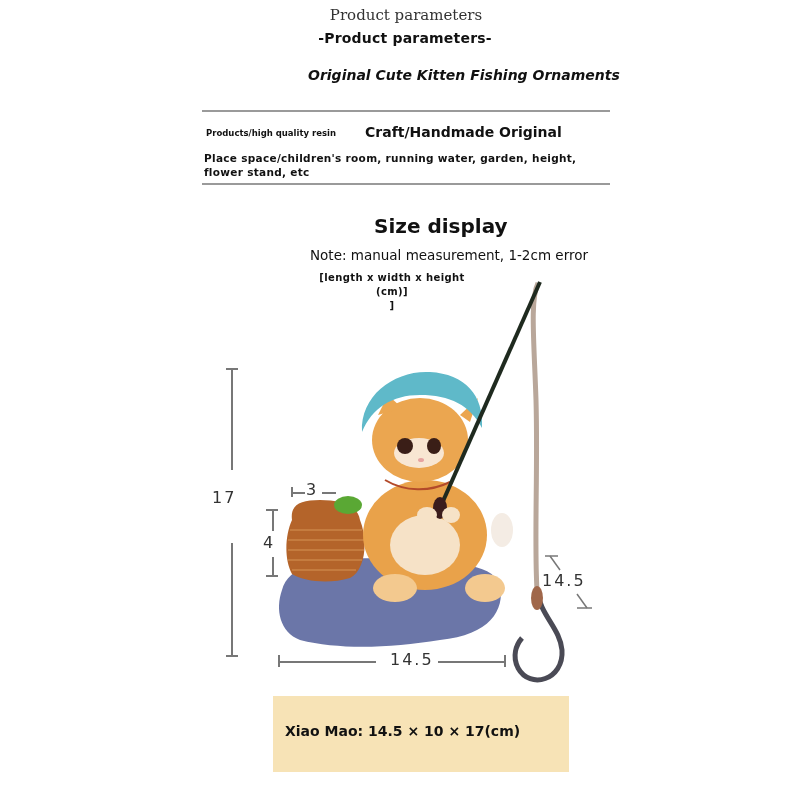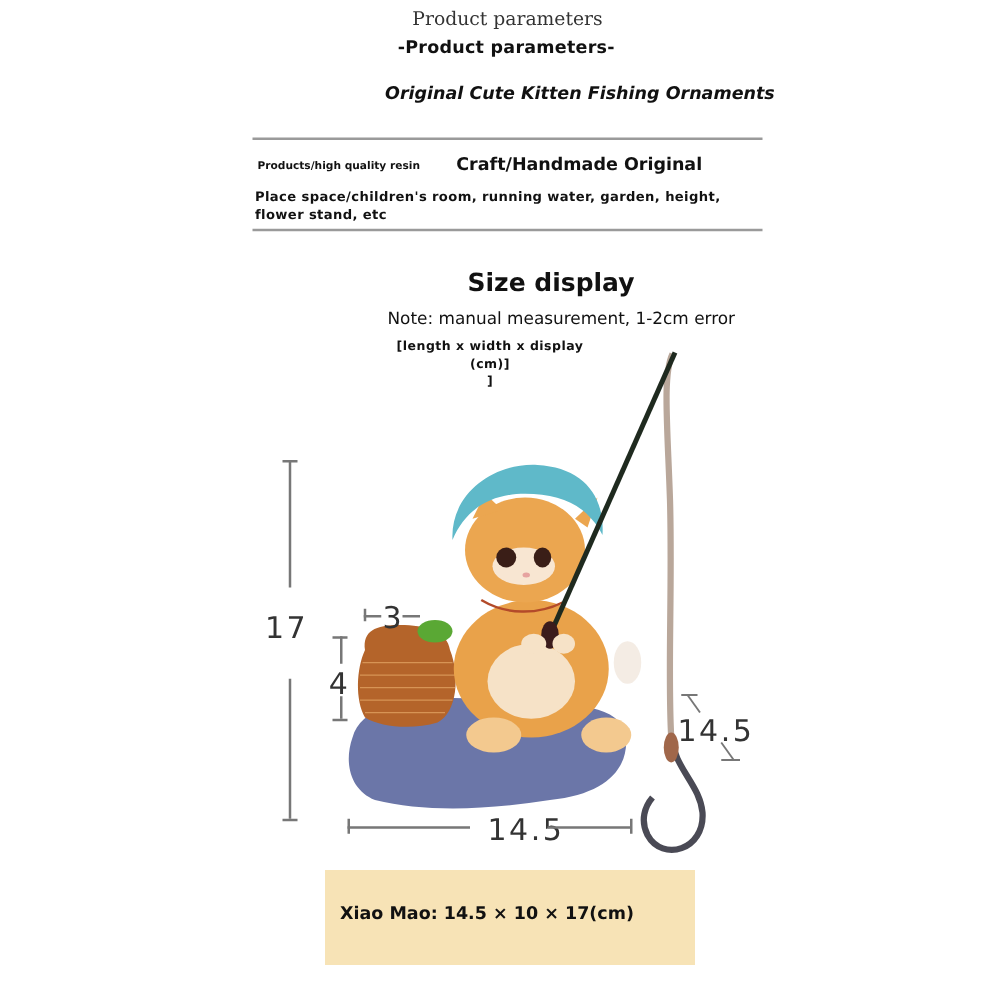--- a/index.html
+++ b/index.html
@@ -8,43 +8,43 @@
   .title-serif { font-family:"DejaVu Serif", serif; font-size:15px; color:#333; left:0; width:812px; text-align:center; top:6px; }
   .subtitle { font-weight:bold; font-size:14px; left:0; width:810px; text-align:center; top:30px; letter-spacing:0.2px;}
   .product-name { font-weight:bold; font-size:14px; left:308px; top:67px;font-style:italic; }
   .rule { left:202px; width:408px; height:2px; background:#9a9a9a; }
   .mat { font-weight:bold; font-size:8.5px; left:206px; top:128px; }
   .craft { font-weight:bold; font-size:14px; left:365px; top:124px; }
   .place { font-weight:bold; font-size:10.5px; left:204px; top:151px; width:410px; line-height:14px; letter-spacing:0.3px;}
   .size-display { font-weight:bold; font-size:20px; left:374px; top:214px; }
   .note { font-weight:normal; font-size:13.5px; left:310px; top:247px; }
   .lwh { font-weight:bold; font-size:10px; left:302px; top:271px; letter-spacing:0.4px; line-height:14px; text-align:center; width:180px;}
-  .dim-text { font-family:"DejaVu Sans", sans-serif; font-size:24px; color:#333; letter-spacing:2px; }
+  .dim-text { font-family:"DejaVu Sans", sans-serif; font-size:16px; color:#333; letter-spacing:2px; }
   .vline { width:1.5px; background:#777; }
   .hline { height:1.5px; background:#777; }
-  .caption-box { left:260px; top:696px; width:296px; height:76px; background:#f7e3b6; }
+  .caption-box { left:273px; top:696px; width:296px; height:76px; background:#f7e3b6; }
   .caption-text { font-weight:bold; font-size:14px; left:12px; top:27px; position:absolute; }
 </style>
 </head>
 <body>
 
 <div class="abs title-serif">Product parameters</div>
 <div class="abs subtitle">-Product parameters-</div>
 <div class="abs product-name">Original Cute Kitten Fishing Ornaments</div>
 
 <div class="abs rule" style="top:110px;"></div>
 <div class="abs mat">Products/high quality resin</div>
 <div class="abs craft">Craft/Handmade Original</div>
 <div class="abs place">Place space/children's room, running water, garden, height, flower stand, etc</div>
 <div class="abs rule" style="top:183px;"></div>
 
 <div class="abs size-display">Size display</div>
 <div class="abs note">Note: manual measurement, 1-2cm error</div>
 <div class="abs lwh">
-  <div>[length x width x display (cm)]</div>
+  <div>[length x width x height (cm)]</div>
   <div>]</div>
 </div>
 
 <svg class="abs" style="left:0;top:0;" width="800" height="800">
 
   <path d="M538,283 C530,300 534,340 536,400 C538,470 534,540 537,590" stroke="#b9a79a" stroke-width="5" fill="none"></path>
 
   <path d="M537,590 C540,615 560,628 562,650 C564,680 530,690 518,668 C512,656 516,645 522,638" stroke="#4a4a55" stroke-width="5" fill="none"></path>
   <ellipse cx="537" cy="598" rx="6" ry="12" fill="#a0674a"></ellipse>
 

